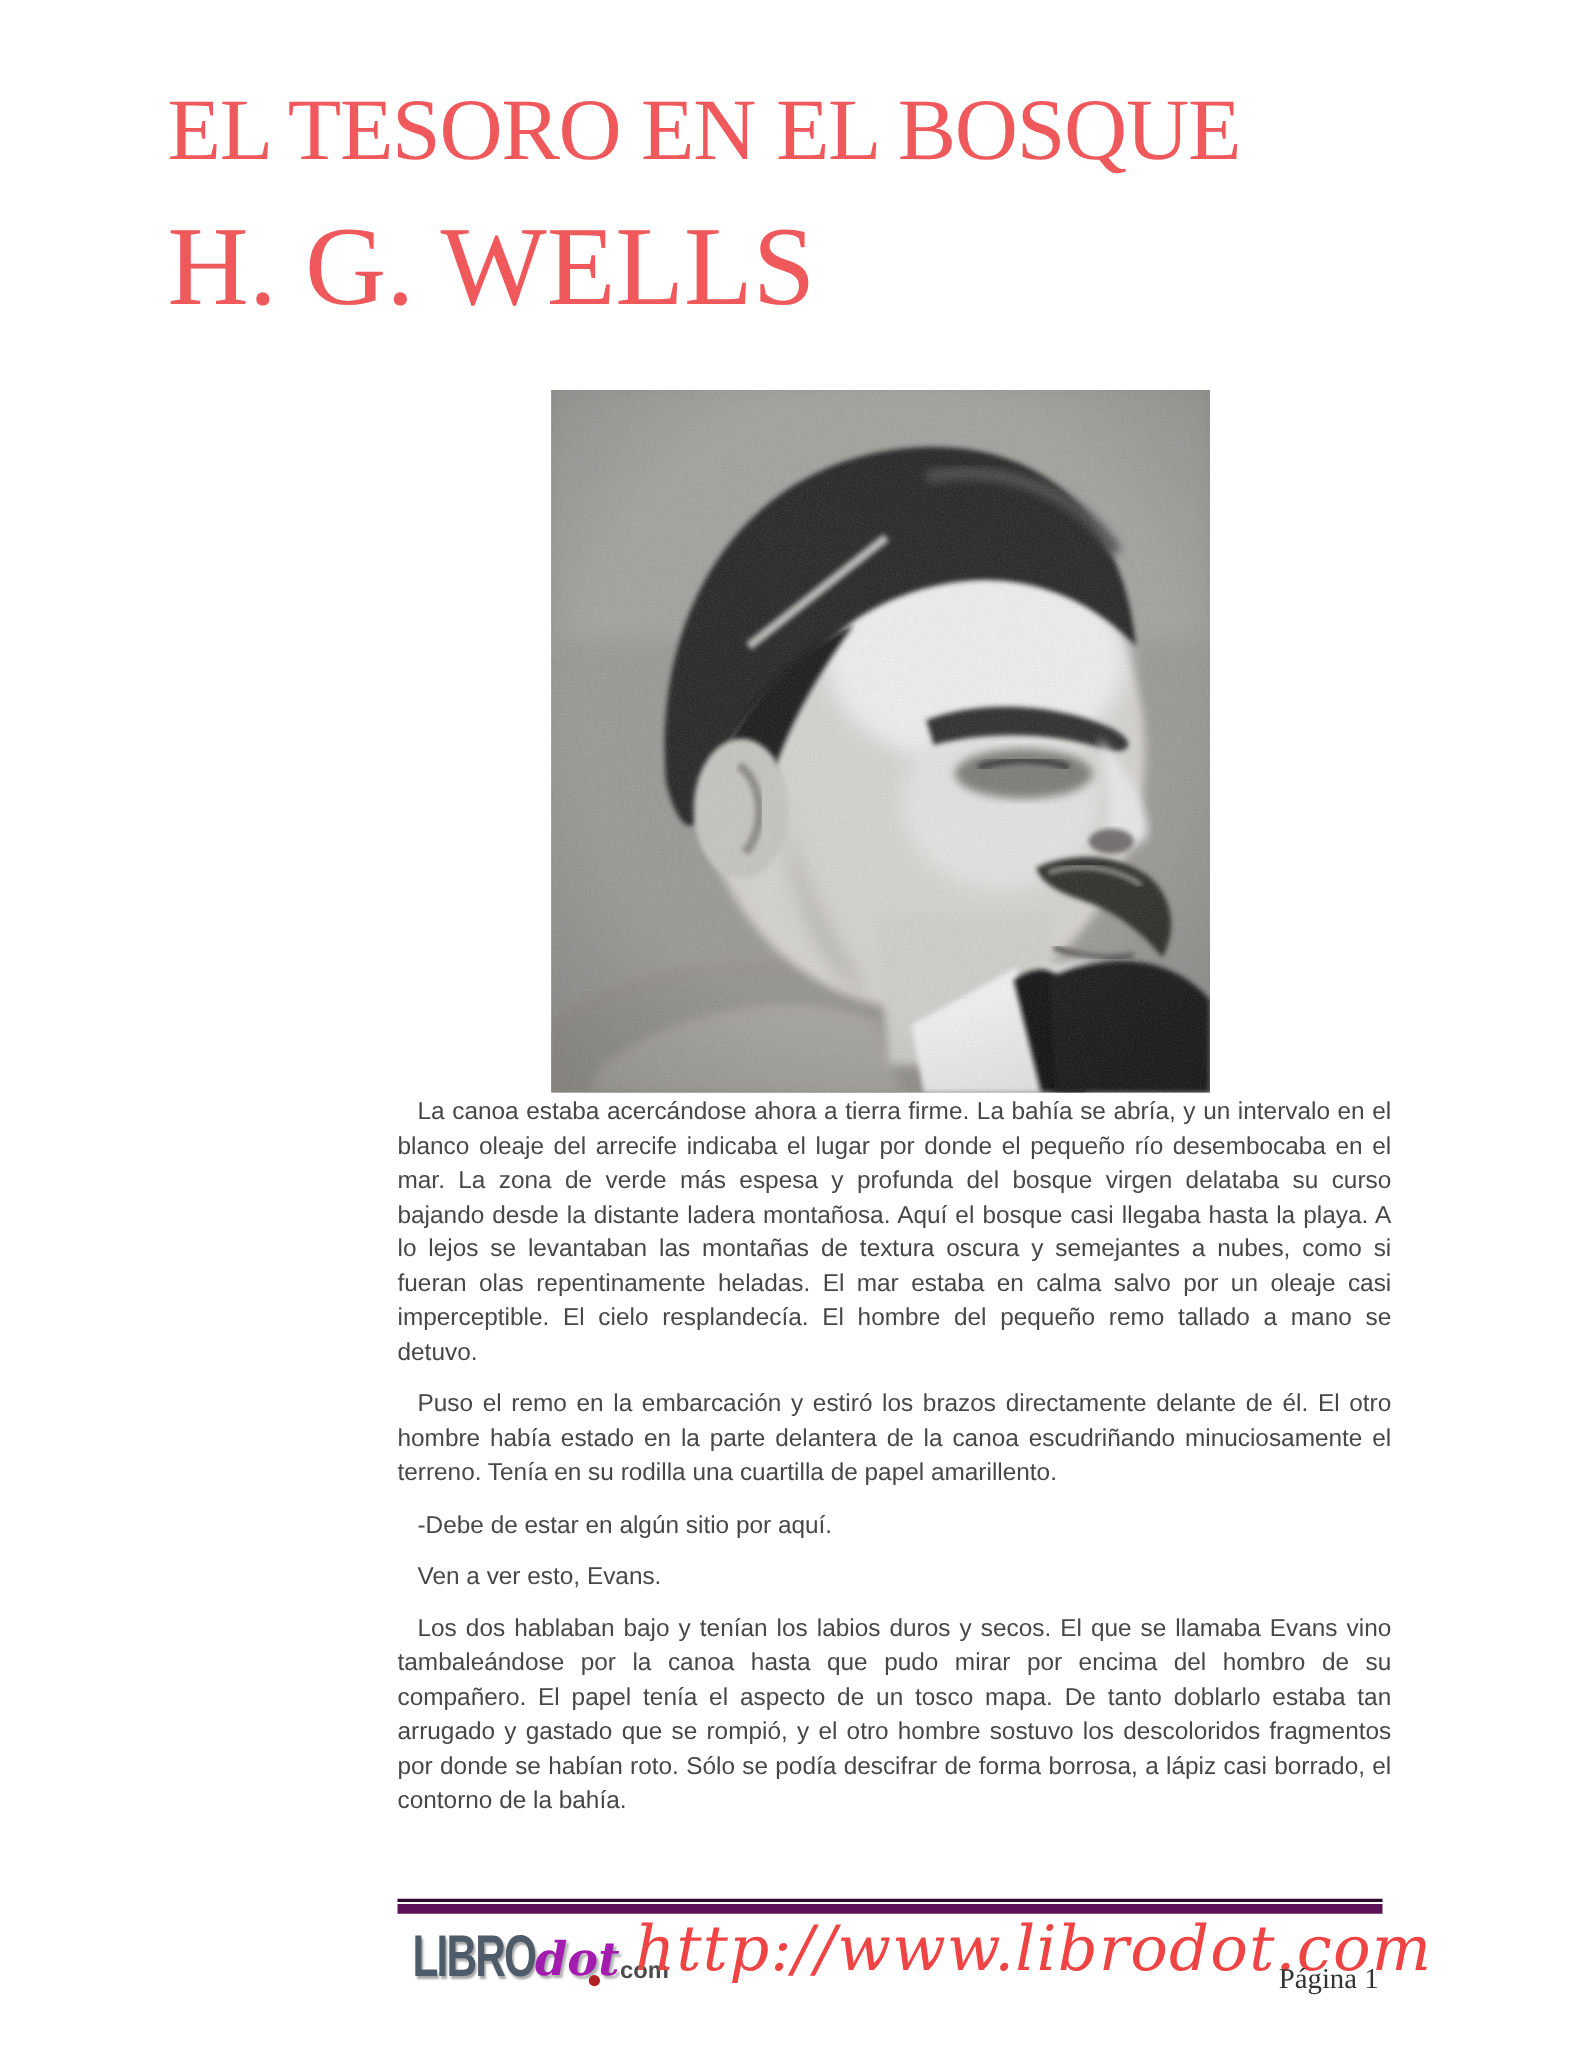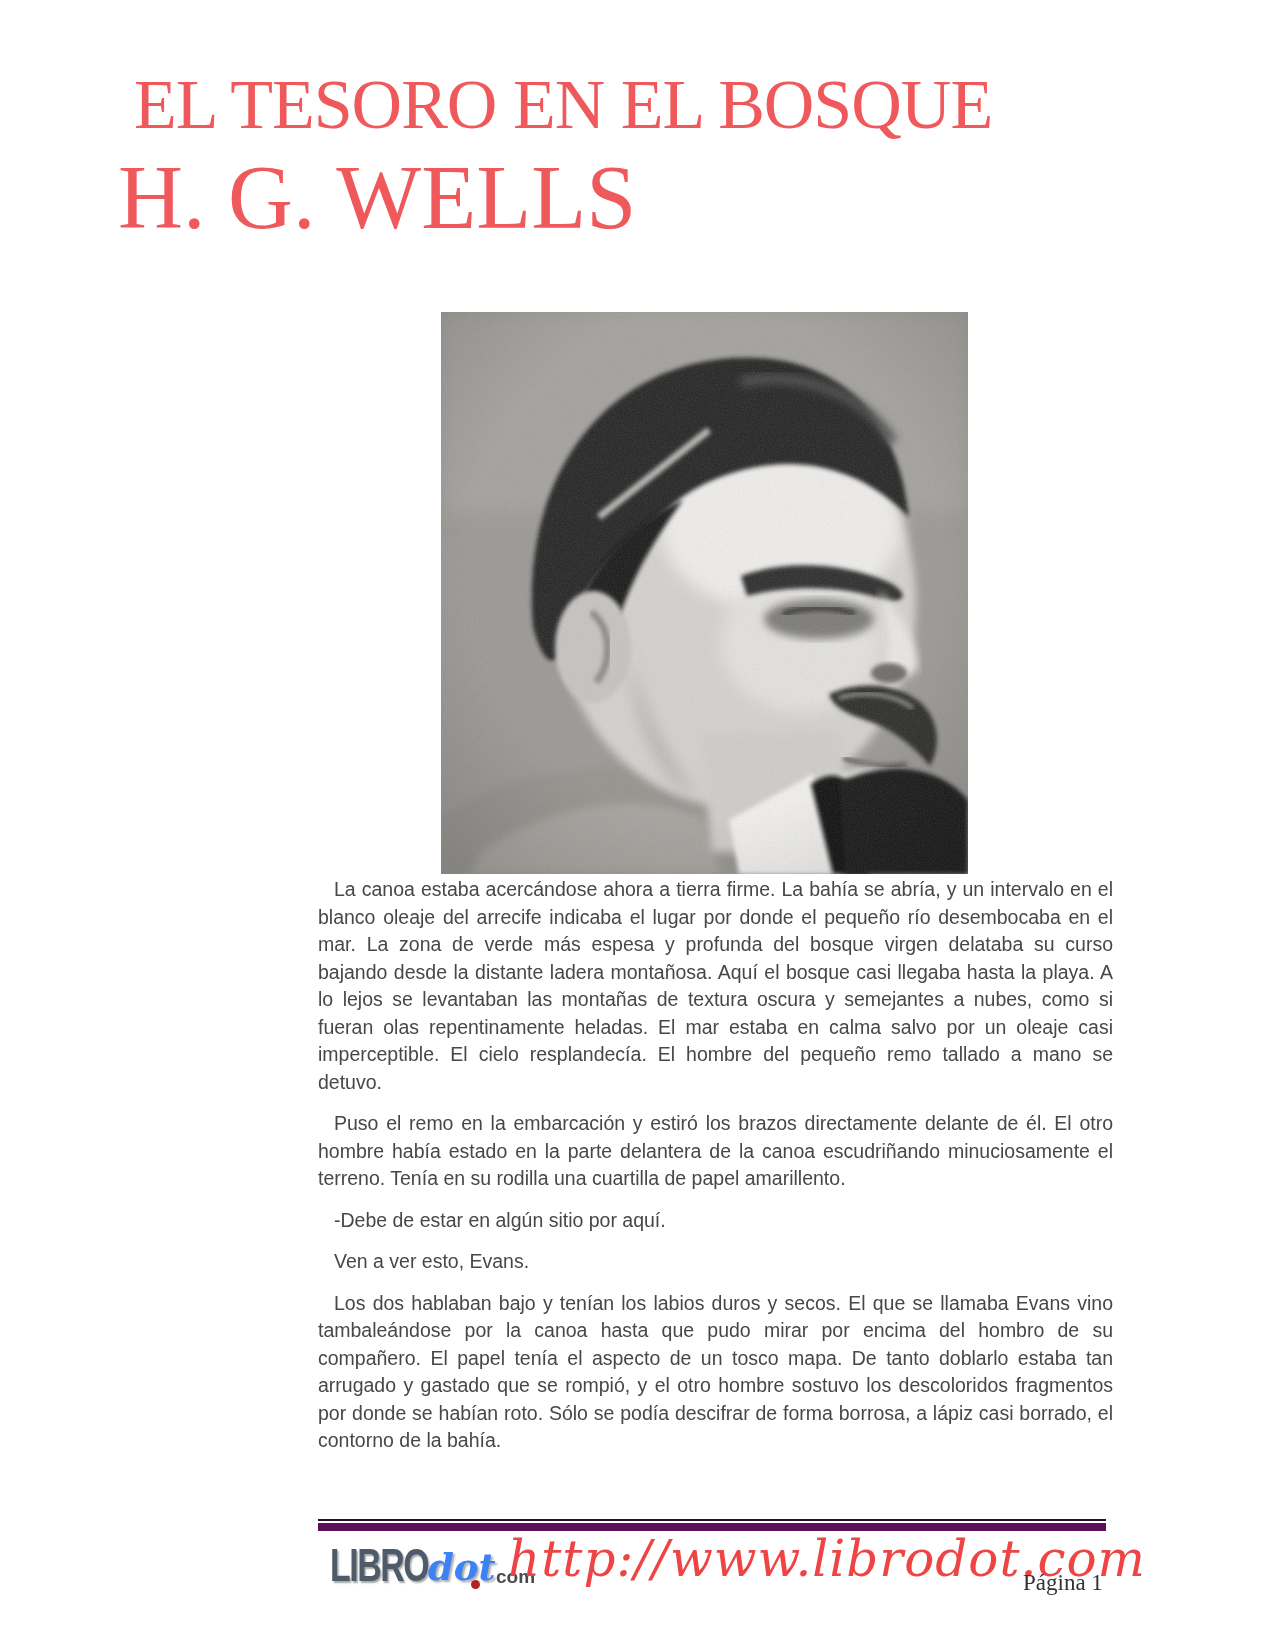--- a/index.html
+++ b/index.html
@@ -9,21 +9,21 @@
   }
   .page{position:absolute;inset:0;background:#ffffff;overflow:hidden;}
 
   
   .book-title{
     position:absolute;left:134px;top:70px;margin:0;
     font-family:"Liberation Serif",serif;font-weight:400;line-height:1;
     font-size:70px;letter-spacing:-1px;color:#f0595b;white-space:nowrap;
   }
   .author-name{
-    position:absolute;left:118px;top:153px;margin:0;
+    position:absolute;left:118px;top:153px;margin:16px;
     font-family:"Liberation Serif",serif;font-weight:400;line-height:1;
     font-size:90px;letter-spacing:0px;color:#f0595b;white-space:nowrap;
   }
 
   
   .portrait{
     position:absolute;left:441px;top:312px;width:527px;height:562px;margin:0;
     background:#979590;
   }
   .portrait svg{display:block;width:100%;height:100%;}
@@ -48,21 +48,21 @@
   }
   .lg-libro{
     position:absolute;left:330px;top:1541px;
     font-size:47px;font-weight:700;line-height:1;letter-spacing:-2px;
     color:#4e5c6a;transform:scaleX(0.72);transform-origin:left top;
     text-shadow:2px 2px 2px rgba(60,60,60,.45);
   }
   .lg-dot{
     position:absolute;left:428px;top:1549px;
     font-family:"DejaVu Serif",serif;font-style:italic;font-weight:700;
-    font-size:37px;line-height:1;color:#3b82f6;
+    font-size:37px;line-height:1;color:#a21caf;
     text-shadow:2px 2px 2px rgba(90,90,90,.5);
   }
   .lg-red{
     position:absolute;left:471px;top:1580px;width:9px;height:9px;
     border-radius:50%;background:#b22222;
   }
   .lg-com{
     position:absolute;left:484px;top:1567px;
     font-size:19px;font-weight:700;line-height:1;color:#4a4a4a;margin-left:12px;
   }

